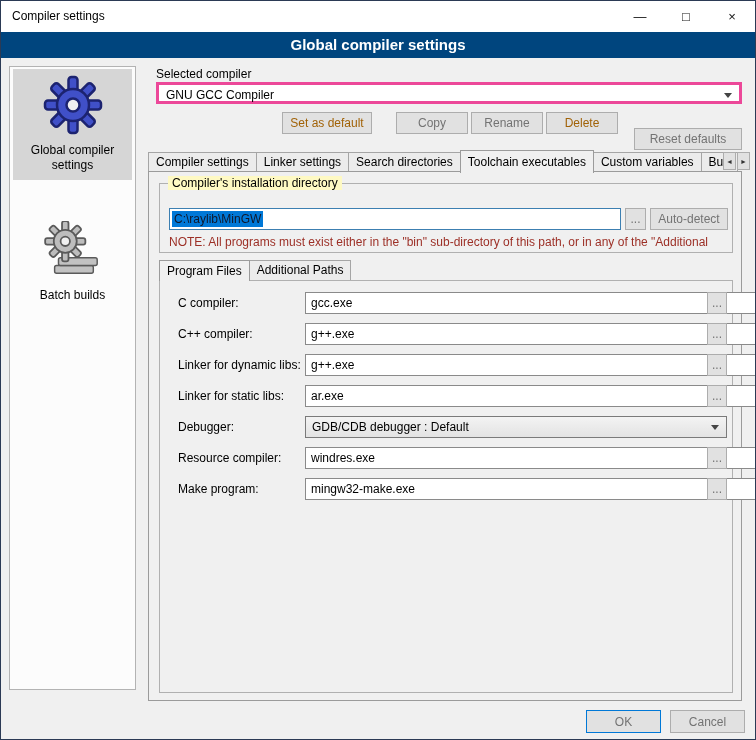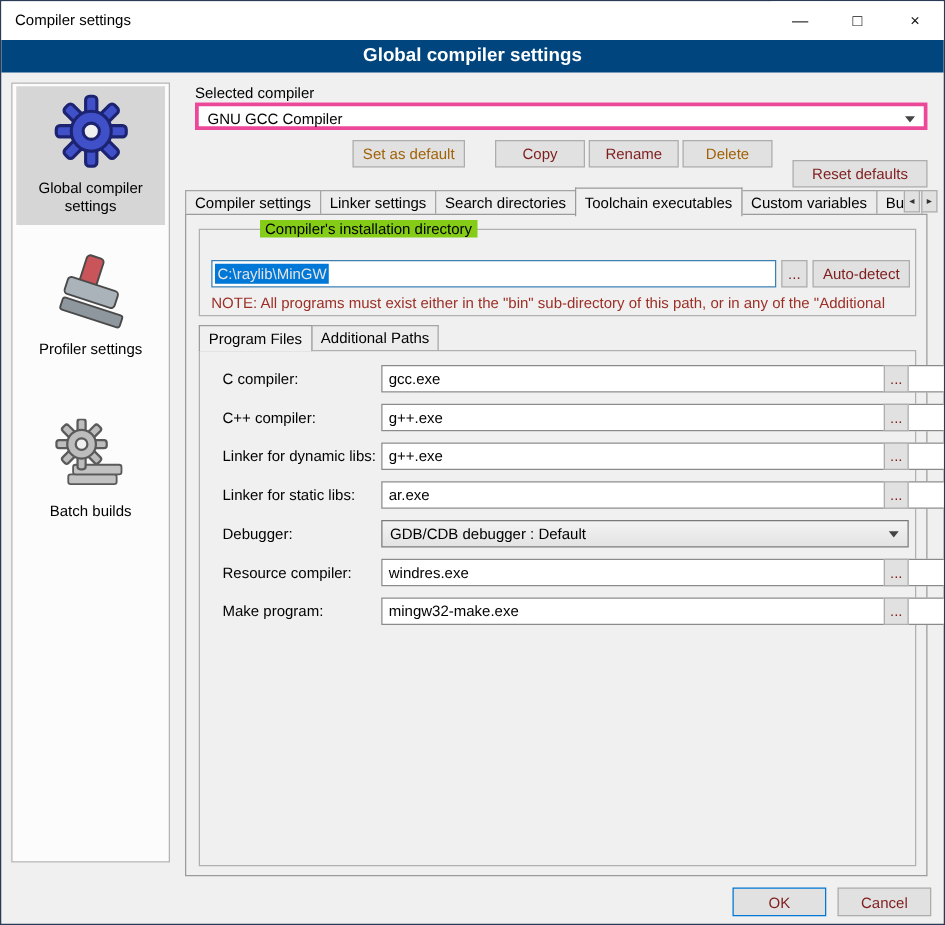--- a/index.html
+++ b/index.html
@@ -36,21 +36,21 @@
   
   .combo-main { position:absolute; left:155px; top:81px; width:586px; height:22px;
                 background:#fff; border:3px solid #ec4899; line-height:20px; padding:0 24px 0 7px; }
   .combo-arrow { position:absolute; right:2px; top:1px; width:18px; height:18px;
                  display:flex; align-items:center; justify-content:center; }
   .chev-down { width:0; height:0; border-left:4px solid transparent;
                border-right:4px solid transparent; border-top:5px solid #444; }
 
   
   .btn { background:#e1e1e1; border:1px solid #adadad; font-family:inherit; font-size:12px;
-         color:#7f1d1d; height:22px; }
+         color:#737373; height:22px; }
   .btn.disabled { color:#a16207; }
   .btnrow { position:absolute; left:155px; top:111px; width:586px; display:flex;
             justify-content:flex-end; gap:3px; }
   .w90 { width:90px; margin-right:21px; }
   .w72 { width:72px; }
   .w108 { width:108px; margin-left:13px;margin-top:16px; }
 
   
   .tabs { position:absolute; left:147px; top:148px; height:23px; display:flex; align-items:flex-end; }
   .tab { height:20px; line-height:19px; padding:0 7px; background:#ececec;
@@ -61,24 +61,24 @@
   .tab-arrows { position:absolute; left:722px; top:151px; display:flex; gap:1px; z-index:6; }
   .arrowbtn { width:13px; height:18px; background:#e1e1e1; border:1px solid #adadad;
               font-size:7px; padding:0; color:#333; font-family:inherit; }
 
   
   .panel { position:absolute; left:147px; top:170px; width:594px; height:530px;
            border:1px solid #9b9b9b; background:#f0f0f0; }
 
   .groupbox { position:absolute; left:10px; top:11px; width:574px; height:70px;
               border:1px solid #b0b0b0; }
-  .legend { position:absolute; left:8px; top:-8px; background:#84cc16; padding:0 4px;margin-left:40px; }
+  .legend { position:absolute; left:8px; top:-8px; background:#fef9c3; padding:0 4px; }
   .pathbox { position:absolute; left:9px; top:24px; width:452px; height:22px; background:#fff;
              border:1px solid #3c7fb1; display:flex; align-items:center; padding:0 2px; }
-  .sel { background:var(--selection-bg,#0078d7); color:#e5e5e5; padding:1px 2px; }
+  .sel { background:var(--selection-bg,#0078d7); color:#0f172a; padding:1px 2px; }
   .dots { position:absolute; left:465px; top:24px; width:21px; }
   .autodetect { position:absolute; left:490px; top:24px; width:78px; }
   .note { position:absolute; left:9px; top:51px; width:560px; color:var(--note-color,#9c2f26);
           white-space:nowrap; overflow:hidden; }
 
   
   .subtabs { position:absolute; left:10px; top:88px; height:21px; display:flex; align-items:flex-start; }
   .subtabs .tab.active { height:21px; line-height:20px; }
   .subpanel { position:absolute; left:10px; top:108px; width:574px; height:413px;
               border:1px solid #b0b0b0; background:#f0f0f0; }
@@ -127,30 +127,20 @@
 
   <div class="header">Global compiler settings</div>
 
   <div class="sidebar">
     <div class="side-item selected">
       <svg width="62" height="62" viewBox="0 0 62 62">
         <use href="#gear" class="gear-blue"></use>
       </svg>
       <span class="side-label">Global compiler settings</span>
     </div>
-    <div class="side-item sp1">
-      <svg width="58" height="62" viewBox="0 0 58 62">
-        <g stroke="#4a4a4a" stroke-width="1.5">
-          <rect x="22" y="2" width="14" height="26" rx="3" fill="#c9545a" transform="rotate(18 29 15)"></rect>
-          <rect x="8" y="24" width="42" height="14" rx="3" fill="#aab2ba" transform="rotate(18 29 31)"></rect>
-          <rect x="4" y="42" width="50" height="10" rx="2" fill="#8f979e" transform="rotate(18 29 47)"></rect>
-        </g>
-      </svg>
-      <span class="side-label">Profiler settings</span>
-    </div>
     <div class="side-item sp2">
       <svg width="60" height="60" viewBox="0 0 62 62">
         <g fill="#c2c2c2" stroke="#5a5a5a" stroke-width="1.5">
           <rect x="12" y="46" width="40" height="8" rx="2"></rect>
           <rect x="16" y="38" width="40" height="8" rx="2"></rect>
         </g>
         <use href="#gear" class="gear-gray" x="0" y="-2" width="46" height="46"></use>
       </svg>
       <span class="side-label">Batch builds</span>
     </div>

